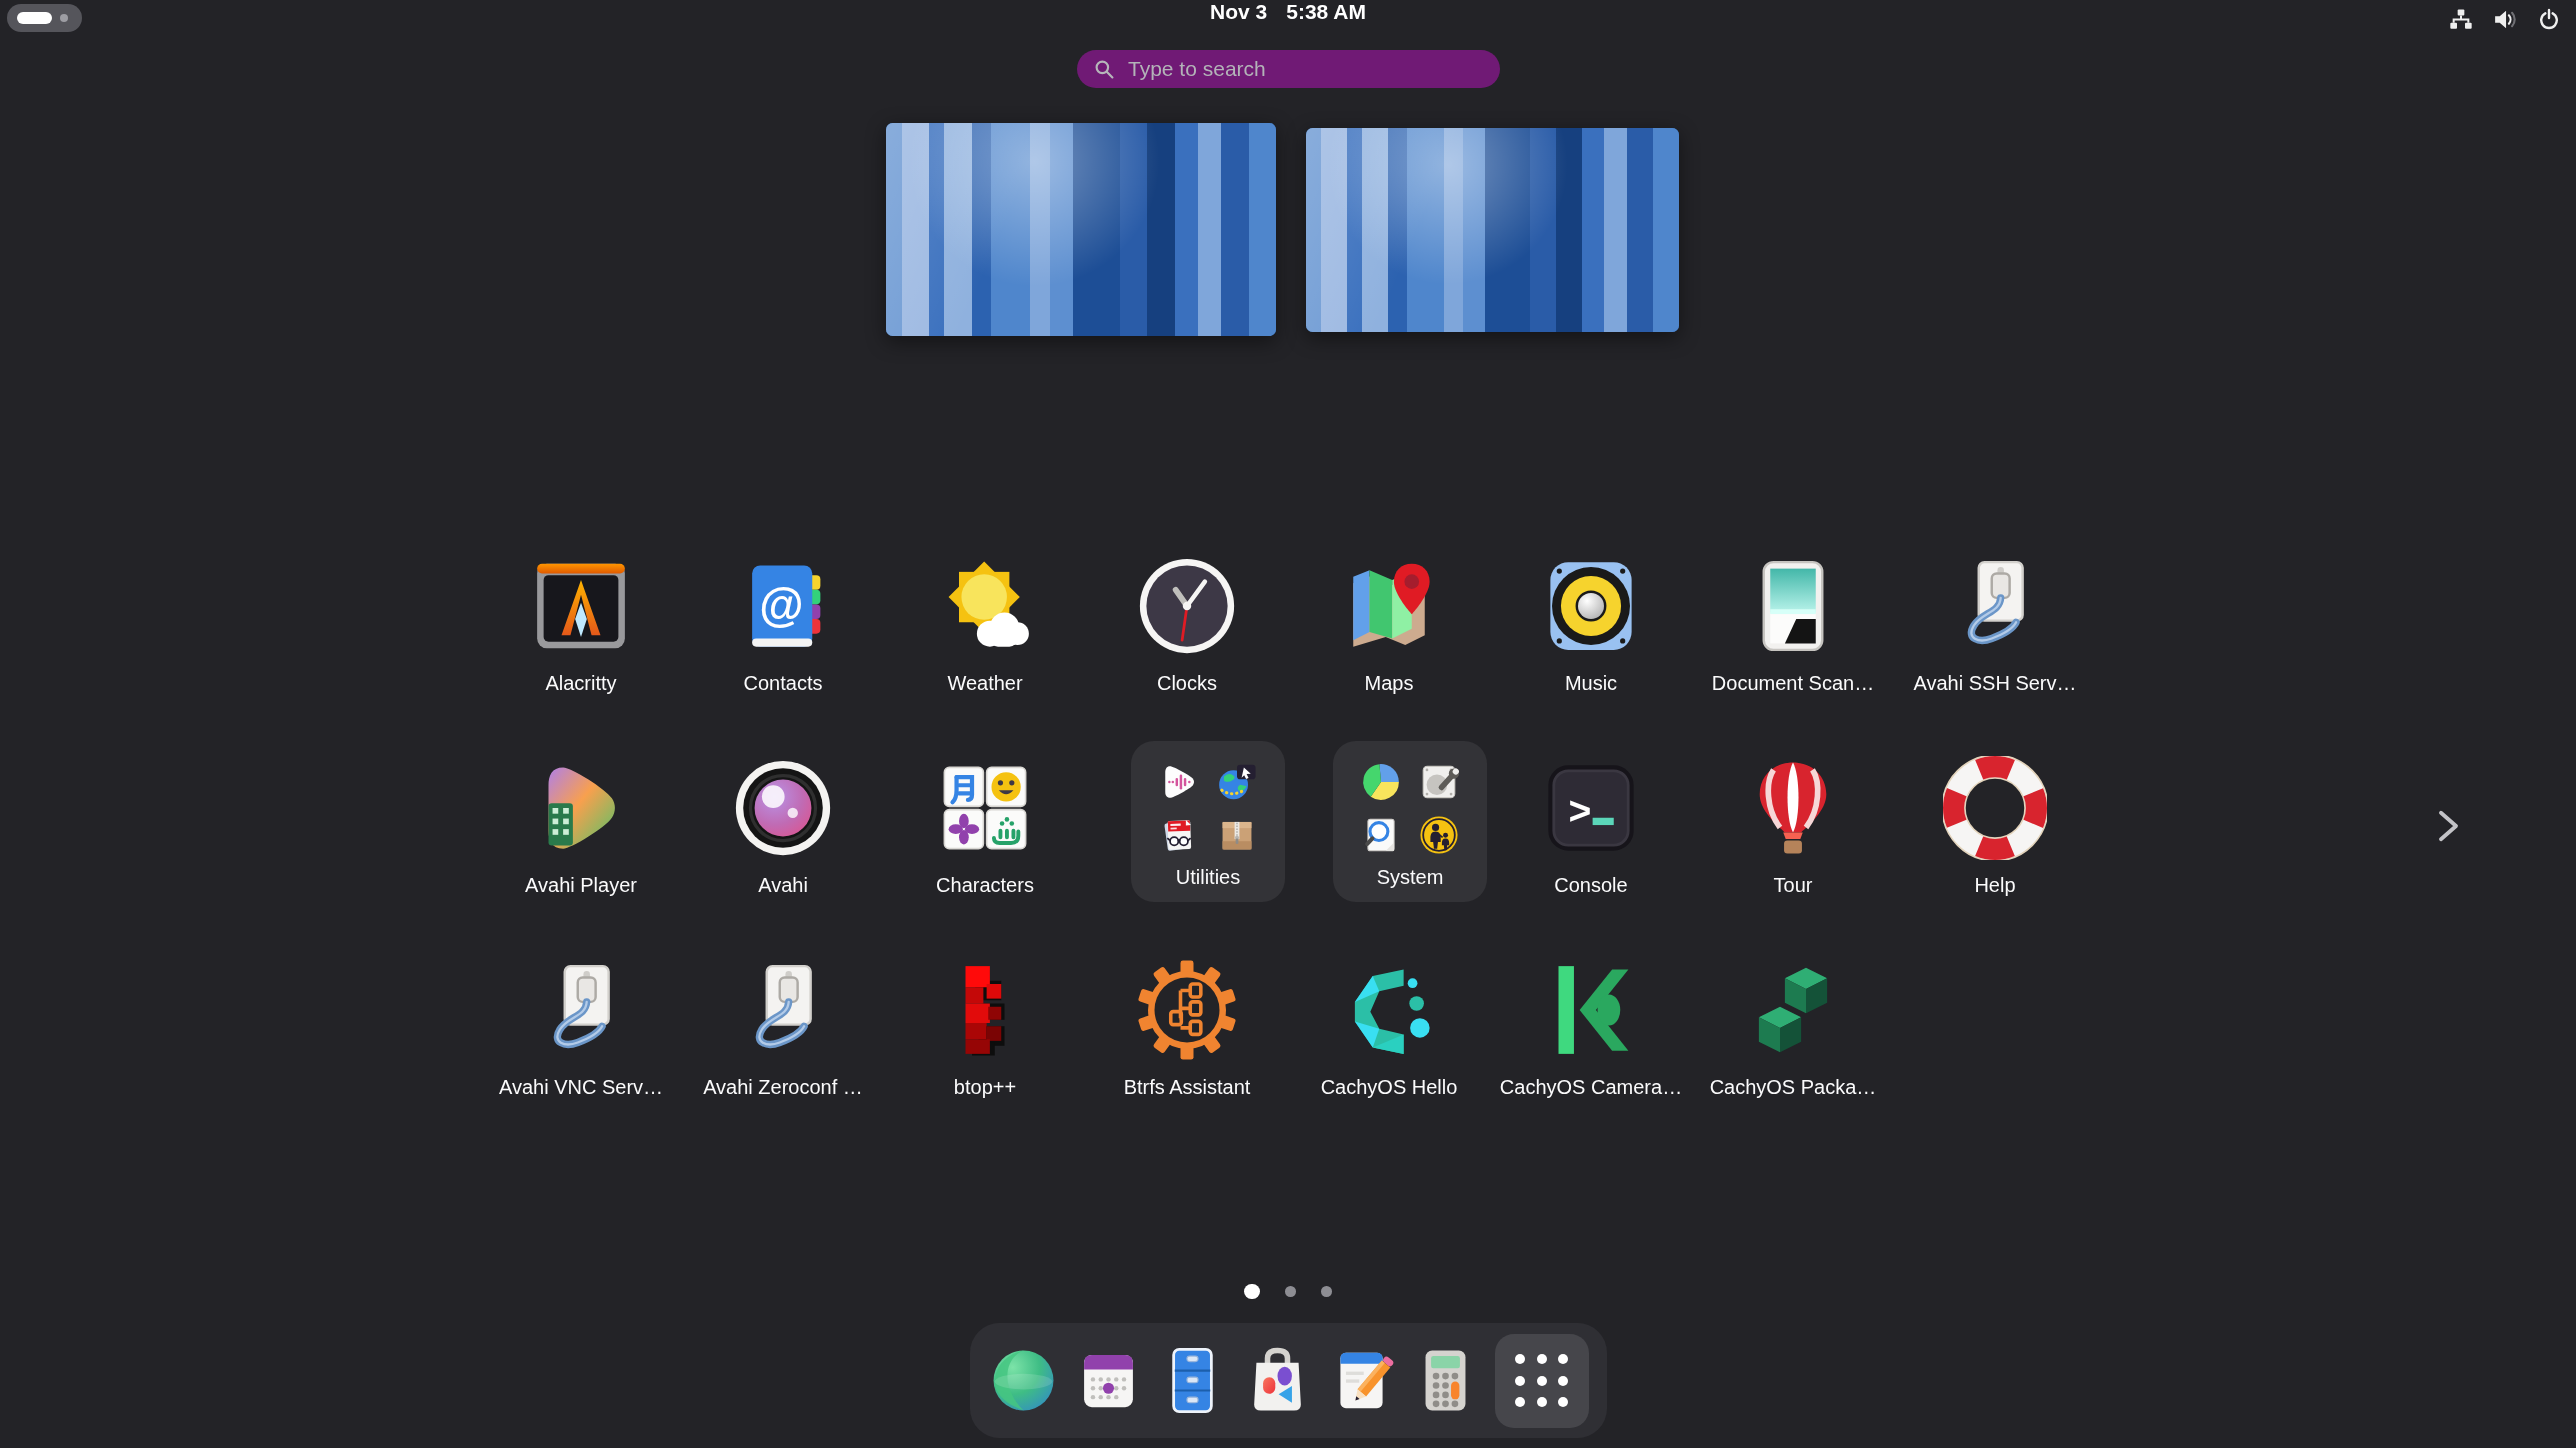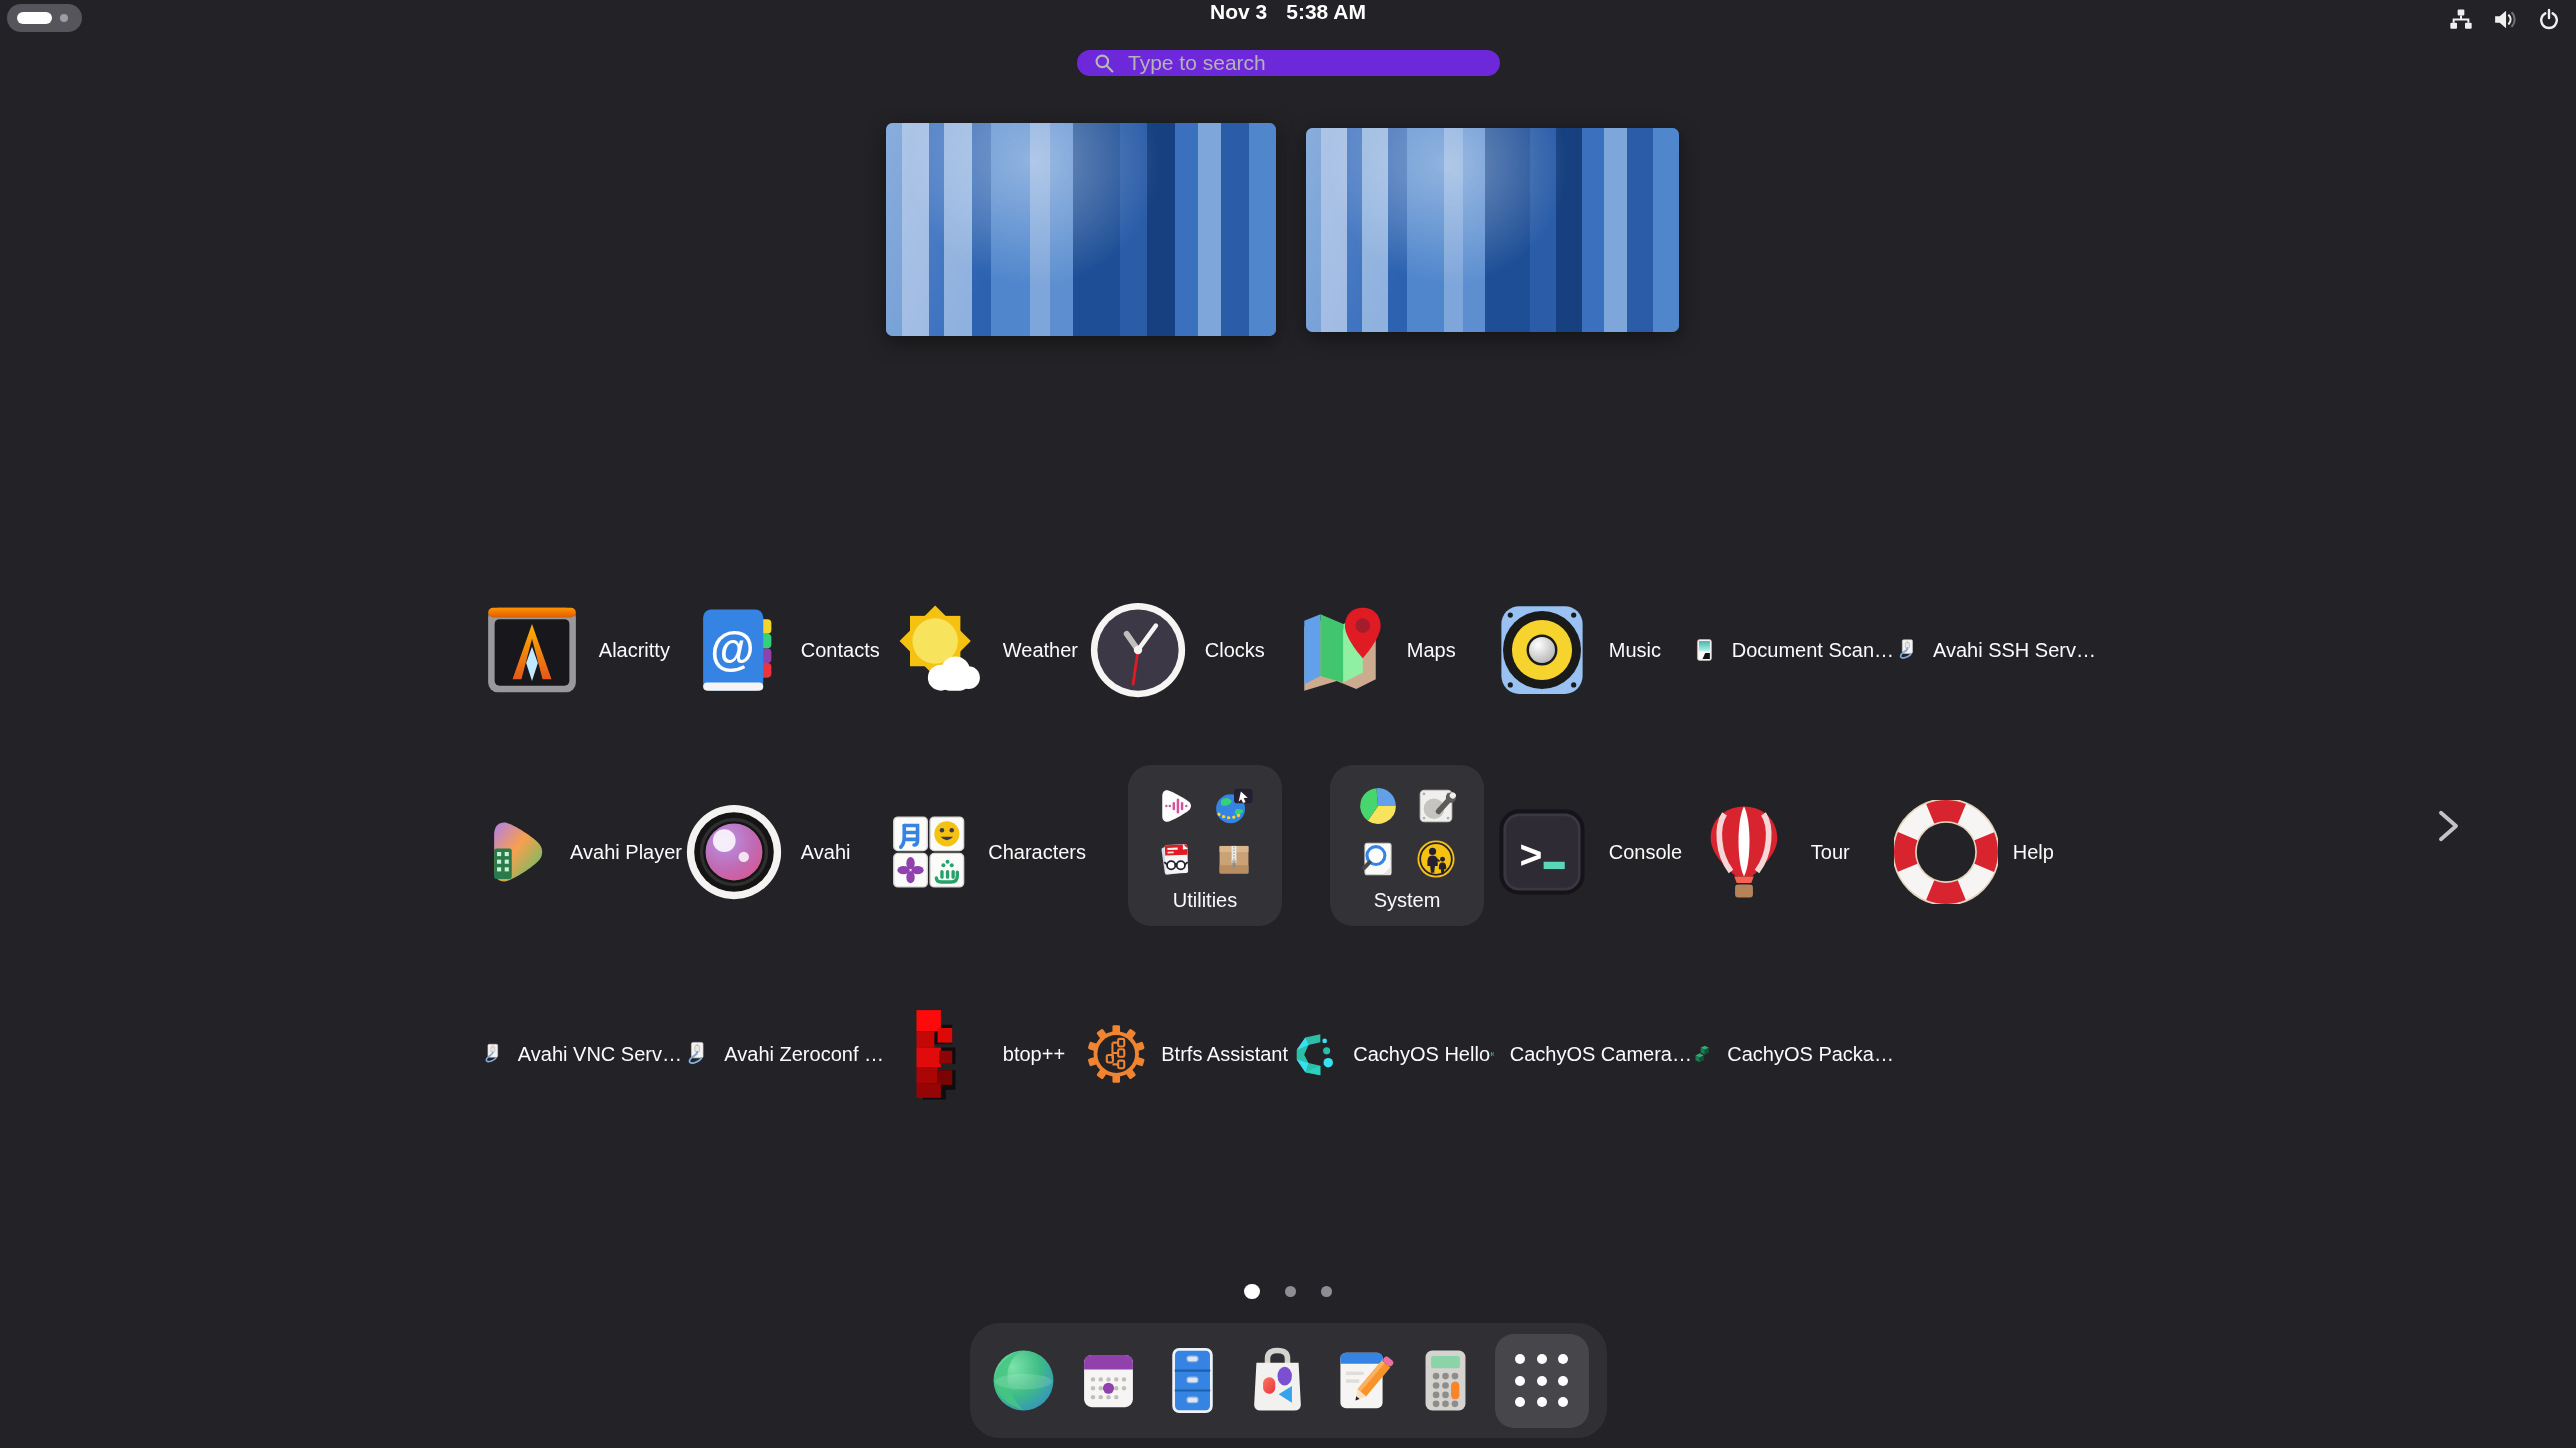--- a/index.html
+++ b/index.html
@@ -24,22 +24,22 @@
   .clock {
     position:absolute; left:0; right:0; top:0; height:38px;
     display:flex; justify-content:center; align-items:flex-start; gap:19px;
     color:#ffffff; font-weight:bold; font-size:21px;
   }
   .status { position:absolute; right:14.8px; top:0; height:38px; display:flex; align-items:center; gap:20px; }
   .status svg { width:24px; height:23px; }
 
   
   .search-bar {
-    position:absolute; left:1077px; top:50px; width:423px; height:26px;
-    background:#6d28d9; border-radius:21px;
+    position:absolute; left:1077px; top:50px; width:423px; height:38px;
+    background:#701a75; border-radius:21px;
     display:flex; align-items:center; gap:12px; padding:0 16px;
   }
   .search-bar svg { width:23px; height:23px; }
   .search-text { color:#b3b3b8; font-size:21px; }
 
   
   .workspace { position:absolute; border-radius:6.7px; overflow:hidden; box-shadow:0 5.4px 20px rgba(0,0,0,0.45); }
   .ws1 { left:886px; top:123px; width:390px; height:213px; }
   .ws2 { left:1306px; top:128px; width:373px; height:204px; }
   .wallpaper {
@@ -53,21 +53,21 @@
         #4f86cc 27% 37%, #7fa6da 37% 42%, #5d8fd0 42% 48%, #1d4e96 48% 60%, #2a5ca8 60% 67%,
         #16407f 67% 74%, #3a70be 74% 80%, #7fa6da 80% 86%, #2a5ca8 86% 93%, #4f86cc 93% 100%);
   }
 
   
   .grid {
     position:absolute; left:480px; top:545px;
     display:grid; grid-template-columns:repeat(8, 202px); grid-auto-rows:202px;
     justify-items:center;
   }
-  .app { display:flex; flex-direction:row; align-items:center; padding-top:8.7px; gap:14.8px; width:100%; }
+  .app { display:flex; flex-direction:column; align-items:center; padding-top:8.7px; gap:14.8px; width:100%; }
   .app .ic { width:104px; height:104px; }
   .app-label { color:#fbfbfc; font-size:20px; white-space:nowrap; text-align:center; }
   .app.is-folder { padding-top:0; gap:0; }
   .folder-tile {
     width:154px; height:161px; margin-top:-6px;
     background:rgba(255,255,255,0.075); border-radius:23px;
     display:flex; flex-direction:column; align-items:center; justify-content:space-between;
     padding:19px 0 13.4px;
     margin-left:42px;
   }

